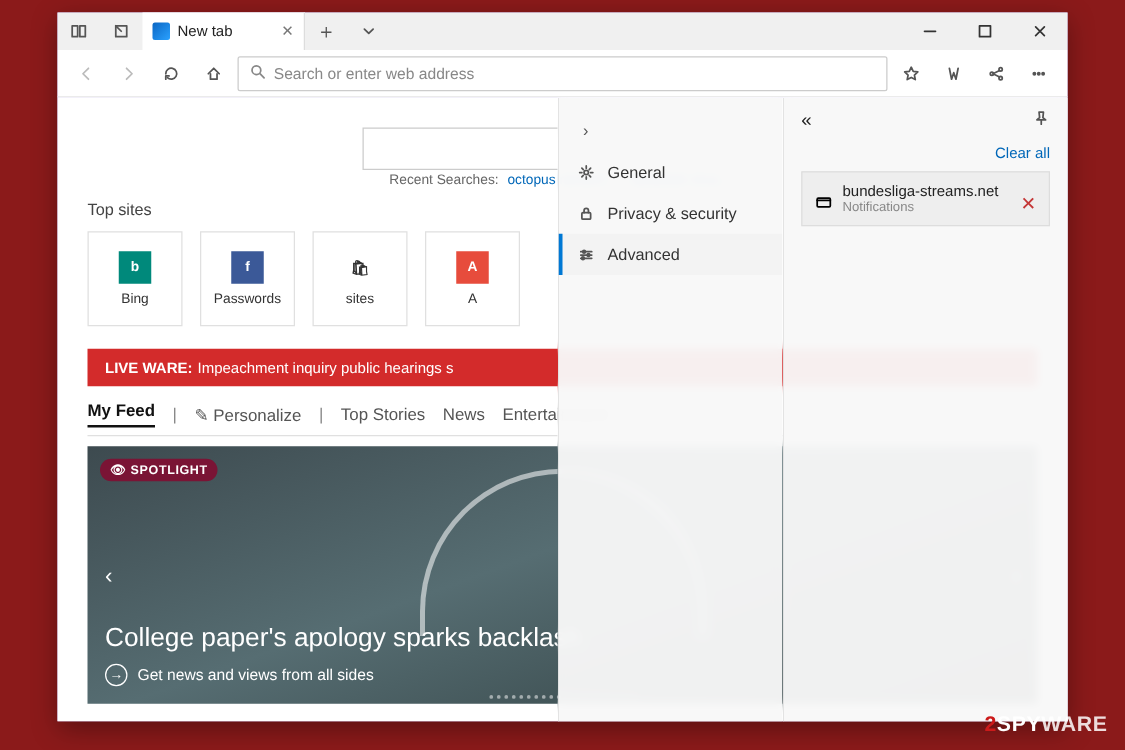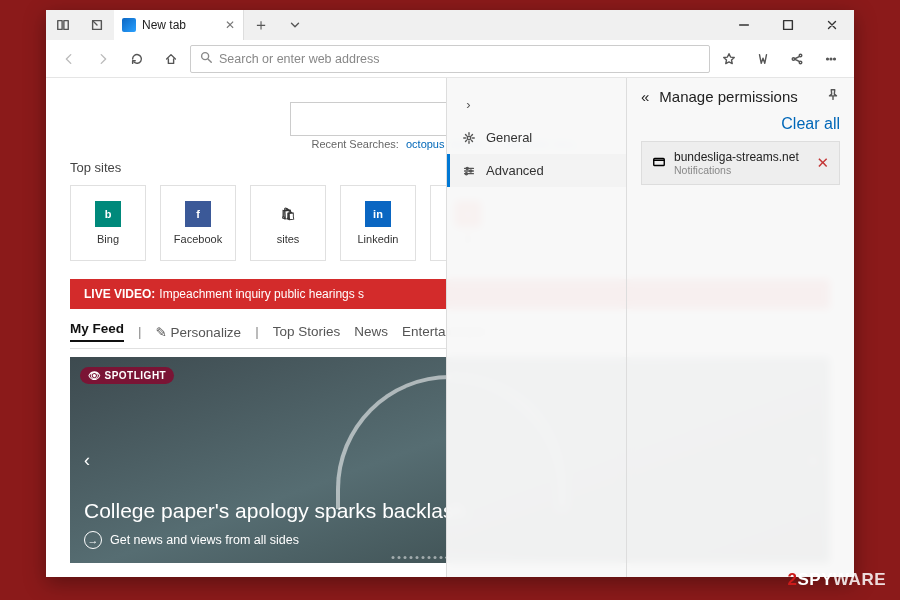--- a/index.html
+++ b/index.html
@@ -52,22 +52,22 @@
   .dots span.on{background:#fff;}
   
   .panel{position:absolute;top:0;bottom:0;background:rgba(248,248,248,.96);backdrop-filter:blur(4px);border-left:1px solid #ddd;}
   .settings{left:400px;width:180px;padding:10px 0;font-size:13px;color:#333;}
   .srow{display:flex;align-items:center;gap:10px;padding:9px 14px;}
   .srow.sel{border-left:3px solid #0078d4;padding-left:11px;background:rgba(0,0,0,.02);align-items:flex-end;}
   .srow .ic2{width:15px;height:15px;color:#555;display:flex;align-items:center;justify-content:center;font-size:13px;}
   .perm{left:580px;right:0;padding:10px 14px 0 14px;}
   .perm-head{display:flex;align-items:center;gap:10px;font-size:15px;color:#222;}
   .pin{margin-left:auto;color:#555;font-size:13px;}
-  .clearall{text-align:right;margin-top:10px;font-size:16px;color:#0067b8;}
-  .perm-item{margin-top:8px;background:#eee;border:1px solid #ddd;padding:8px 10px;display:flex;align-items:center;gap:8px;font-size:12px;}
+  .clearall{text-align:right;margin-top:10px;font-size:12px;color:#0067b8;}
+  .perm-item{margin-top:8px;background:#eee;border:1px solid #ddd;padding:8px 10px;display:flex;align-items:flex-end;gap:8px;font-size:12px;}
   .perm-item .site{color:#222;}
   .perm-item .sublabel{color:#888;font-size:10.5px;}
   .perm-item .remove{margin-left:auto;color:#c43636;font-size:15px;}
   
   .watermark{position:absolute;right:14px;bottom:10px;font-size:17px;font-weight:bold;color:#fff;letter-spacing:.5px;}
   .watermark .red{color:#cc1a1a;}
   svg{width:14px;height:14px;stroke:currentColor;fill:none;stroke-width:1.6;stroke-linecap:round;stroke-linejoin:round;}
 </style>
 </head>
 <body>
@@ -186,37 +186,33 @@
         <a>facebook virus...</a>
       </div>
       <div class="section-label">Top sites</div>
       <div class="tiles">
         <div class="tile">
             <div class="ic bing">b</div>
             <span>Bing</span>
           </div>
         <div class="tile">
             <div class="ic fb">f</div>
-            <span>Facebook</span>
+            <span>Passwords</span>
           </div>
         <div class="tile">
             <div class="ic ebay">🛍</div>
             <span>sites</span>
           </div>
-        <div class="tile">
-            <div class="ic li">in</div>
-            <span>Linkedin</span>
-          </div>
         <div class="tile" style="overflow:hidden;">
             <div class="ic" style="background:#e74c3c">A</div>
             <span>A</span>
           </div>
       </div>
       <div class="live">
-        <b>LIVE VIDEO:</b><span>Impeachment inquiry public hearings s</span>
+        <b>LIVE WARE:</b><span>Impeachment inquiry public hearings s</span>
       </div>
       <div class="feedtabs">
         <span class="ft active">My Feed</span>
         <span style="color:#888">|</span>
         <span>✎ <span>Personalize</span></span>
         <span style="color:#888">|</span>
         <span>Top Stories</span>
         <span>News</span>
         <span>Entertainment</span>
       </div>
@@ -259,38 +255,46 @@
           <span class="ic2">›</span>
         </div>
       <div class="srow">
         <span class="ic2">
             <svg viewBox="0 0 16 16">
               <circle cx="8" cy="8" r="2"></circle>
               <path d="M8 2v2M8 12v2M2 8h2M12 8h2M4 4l1.3 1.3M10.7 10.7L12 12M12 4l-1.3 1.3M5.3 10.7L4 12"></path>
             </svg>
           </span>
         <span>General</span>
+      </div>
+      <div class="srow">
+        <span class="ic2">
+            <svg viewBox="0 0 16 16">
+              <rect x="4" y="7" width="8" height="6" rx="1"></rect>
+              <path d="M6 7V5a2 2 0 0 1 4 0v2"></path>
+            </svg>
+          </span>
+        <span>Privacy &amp; security</span>
       </div>
       <div class="srow sel">
         <span class="ic2">
             <svg viewBox="0 0 16 16">
               <path d="M3 5h10M3 8h10M3 11h10"></path>
               <circle cx="6" cy="5" r="1.2" fill="currentColor"></circle>
               <circle cx="10" cy="8" r="1.2" fill="currentColor"></circle>
               <circle cx="5" cy="11" r="1.2" fill="currentColor"></circle>
             </svg>
           </span>
         <span>Advanced</span>
       </div>
     </div>
 
     <div class="panel perm">
       <div class="perm-head">
         <span>«</span>
-        <span>Manage permissions</span>
         <span class="pin"><svg viewBox="0 0 16 16">
               <path d="M6 2h4l-.5 5L12 9H4l2.5-2L6 2zM8 9v4"></path>
             </svg></span>
       </div>
       <div class="clearall">Clear all</div>
       <div class="perm-item">
         <span><svg viewBox="0 0 16 16">
               <rect x="2" y="4" width="12" height="8" rx="1"></rect>
               <path d="M2 6h12"></path>
             </svg></span>

